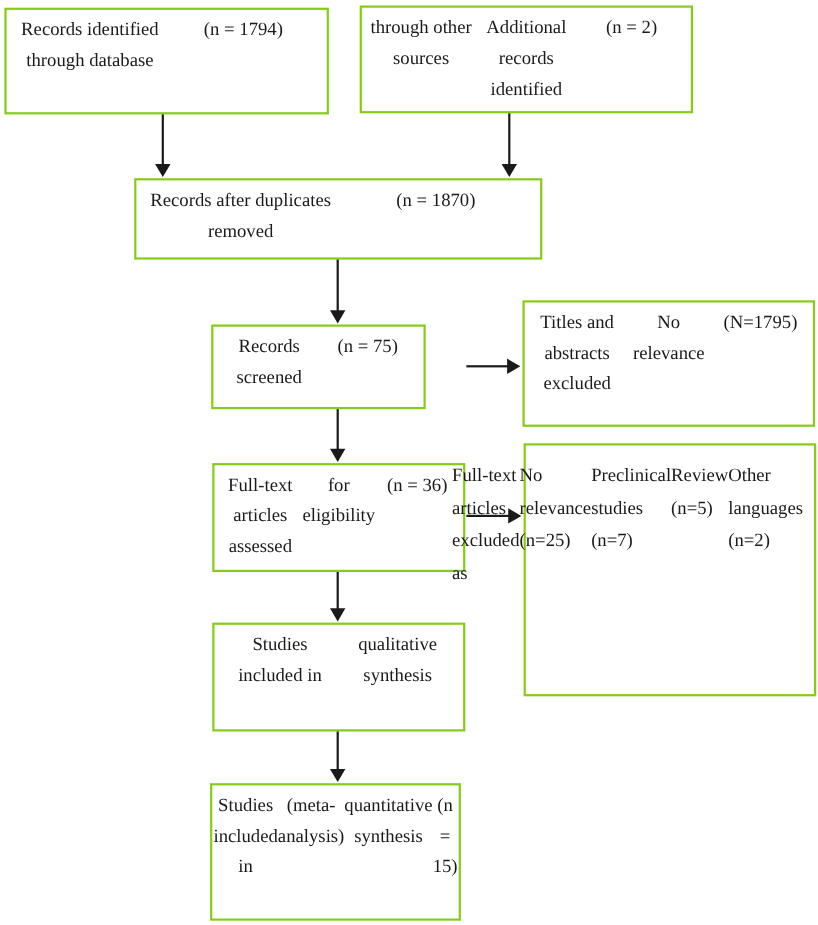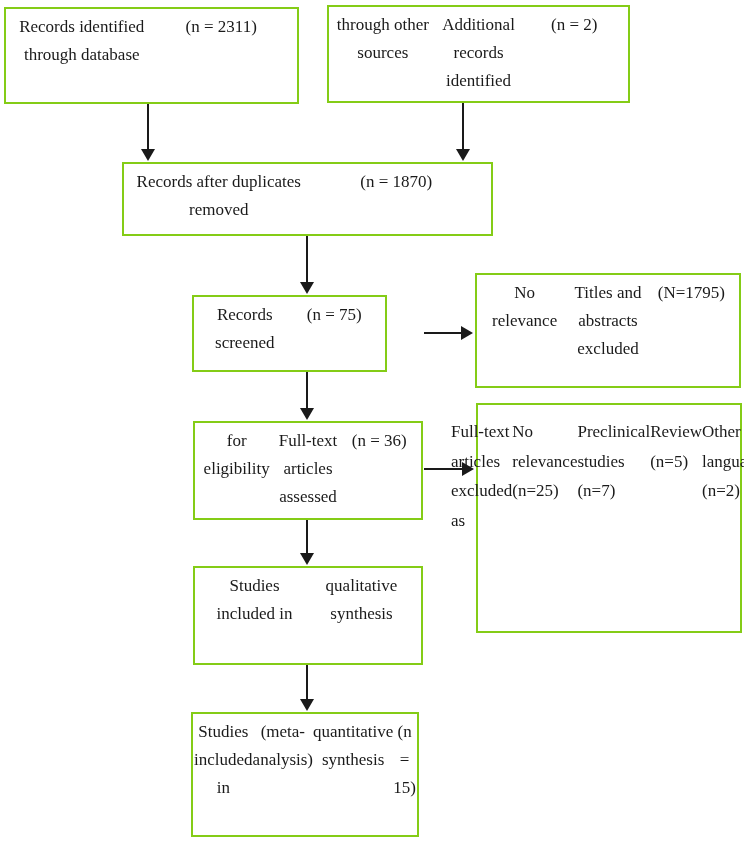--- a/index.html
+++ b/index.html
@@ -33,21 +33,21 @@
 
   
   #box-identified-database   { left: 4px;   top: 7px;   width: 295px; height: 97px; }
   #box-identified-other      { left: 327px; top: 5px;   width: 303px; height: 98px; }
   #box-duplicates-removed    { left: 122px; top: 162px; width: 371px; height: 74px; }
   #box-screened              { left: 192px; top: 295px; width: 195px; height: 77px; }
   #box-titles-excluded       { left: 475px; top: 273px; width: 266px; height: 115px; padding-bottom: 14px; }
   #box-fulltext-assessed     { left: 193px; top: 421px; width: 230px; height: 99px; }
   #box-fulltext-excluded     {
     left: 476px; top: 403px; width: 266px; height: 230px;
-    justify-content: center;
+    justify-content: flex-end;
     text-align: left;
     line-height: 29.5px;
     padding: 12px 10px 16px 13px;
   }
   #box-fulltext-excluded .line:first-child { word-spacing: 7px; }
   #box-qualitative           { left: 193px; top: 566px; width: 230px; height: 99px; }
   #box-quantitative          { left: 191px; top: 712px; width: 228px; height: 125px; }
 
   
   .shaft-v { position: absolute; width: 2px; background: #1a1a1a; }
@@ -82,48 +82,48 @@
   #a8-shaft { left: 306px; top: 665px; height: 35px; }
   #a8-head  { left: 300px; top: 699px; }
 </style>
 </head>
 <body>
 
 <div id="diagram">
 
   <div class="flow-box" id="box-identified-database">
       <div class="line">Records identified through database</div>
-      <div class="line">(n = 2311)</div>
+      <div class="line">(n = 1794)</div>
     </div>
 
   <div class="flow-box" id="box-identified-other">
       <div class="line">through other sources</div>
       <div class="line">Additional records identified</div>
       <div class="line">(n = 2)</div>
     </div>
 
   <div class="flow-box" id="box-duplicates-removed">
       <div class="line">Records after duplicates removed</div>
       <div class="line">(n = 1870)</div>
     </div>
 
   <div class="flow-box" id="box-screened">
       <div class="line">Records screened</div>
       <div class="line">(n = 75)</div>
     </div>
 
   <div class="flow-box" id="box-titles-excluded">
+      <div class="line">Titles and abstracts excluded</div>
       <div class="line">No relevance</div>
-      <div class="line">Titles and abstracts excluded</div>
       <div class="line">(N=1795)</div>
     </div>
 
   <div class="flow-box" id="box-fulltext-assessed">
+      <div class="line">Full-text articles assessed</div>
       <div class="line">for eligibility</div>
-      <div class="line">Full-text articles assessed</div>
       <div class="line">(n = 36)</div>
     </div>
 
   <div class="flow-box" id="box-fulltext-excluded">
       <div class="line">Full-text articles excluded as</div>
       <div class="line">No relevance (n=25)</div>
       <div class="line">Preclinical studies (n=7)</div>
       <div class="line">Review (n=5)</div>
       <div class="line">Other languages (n=2)</div>
     </div>

